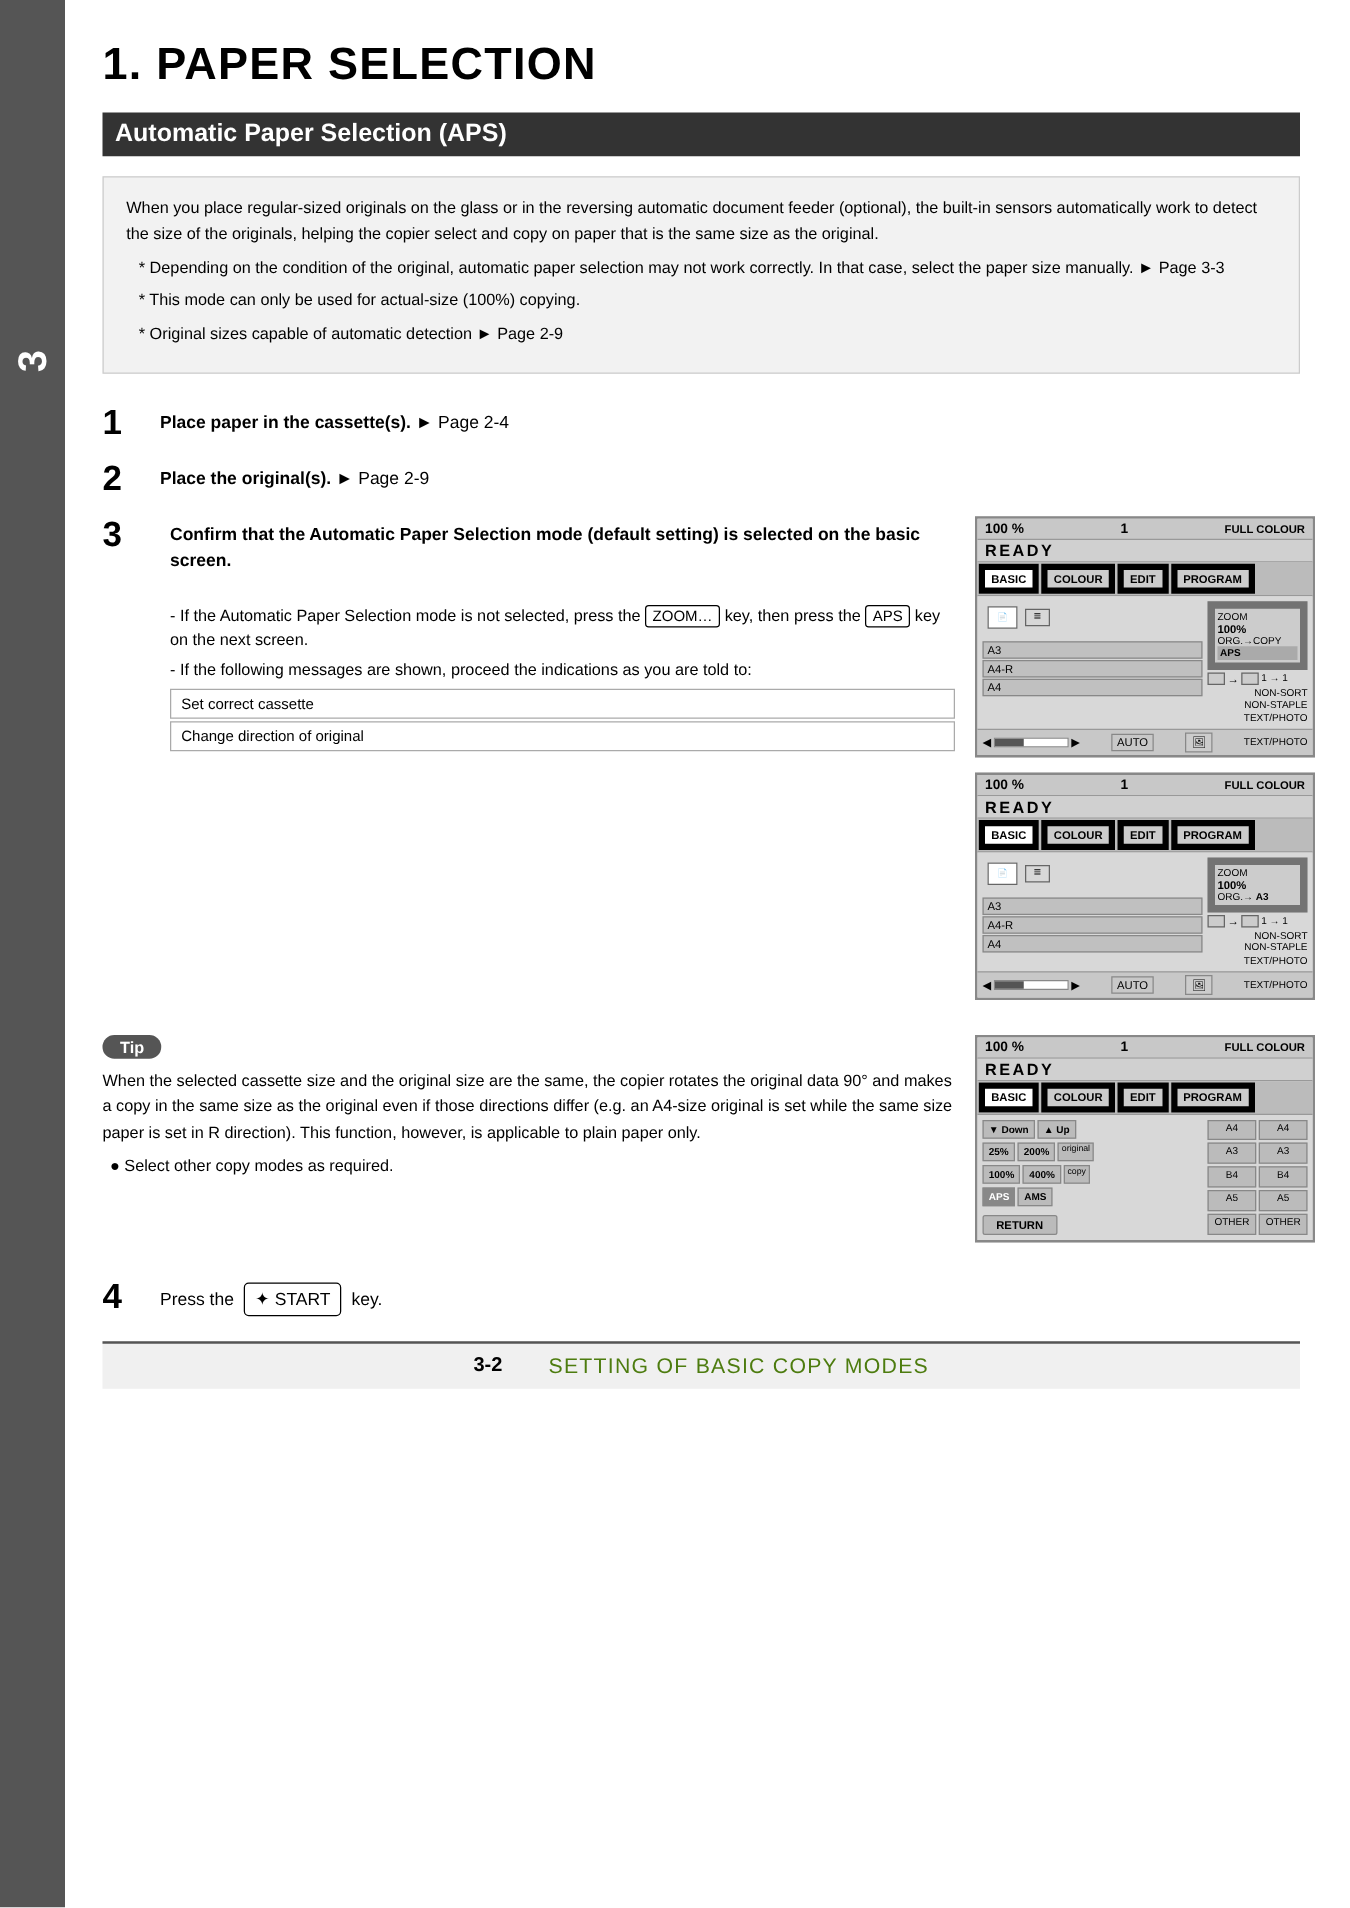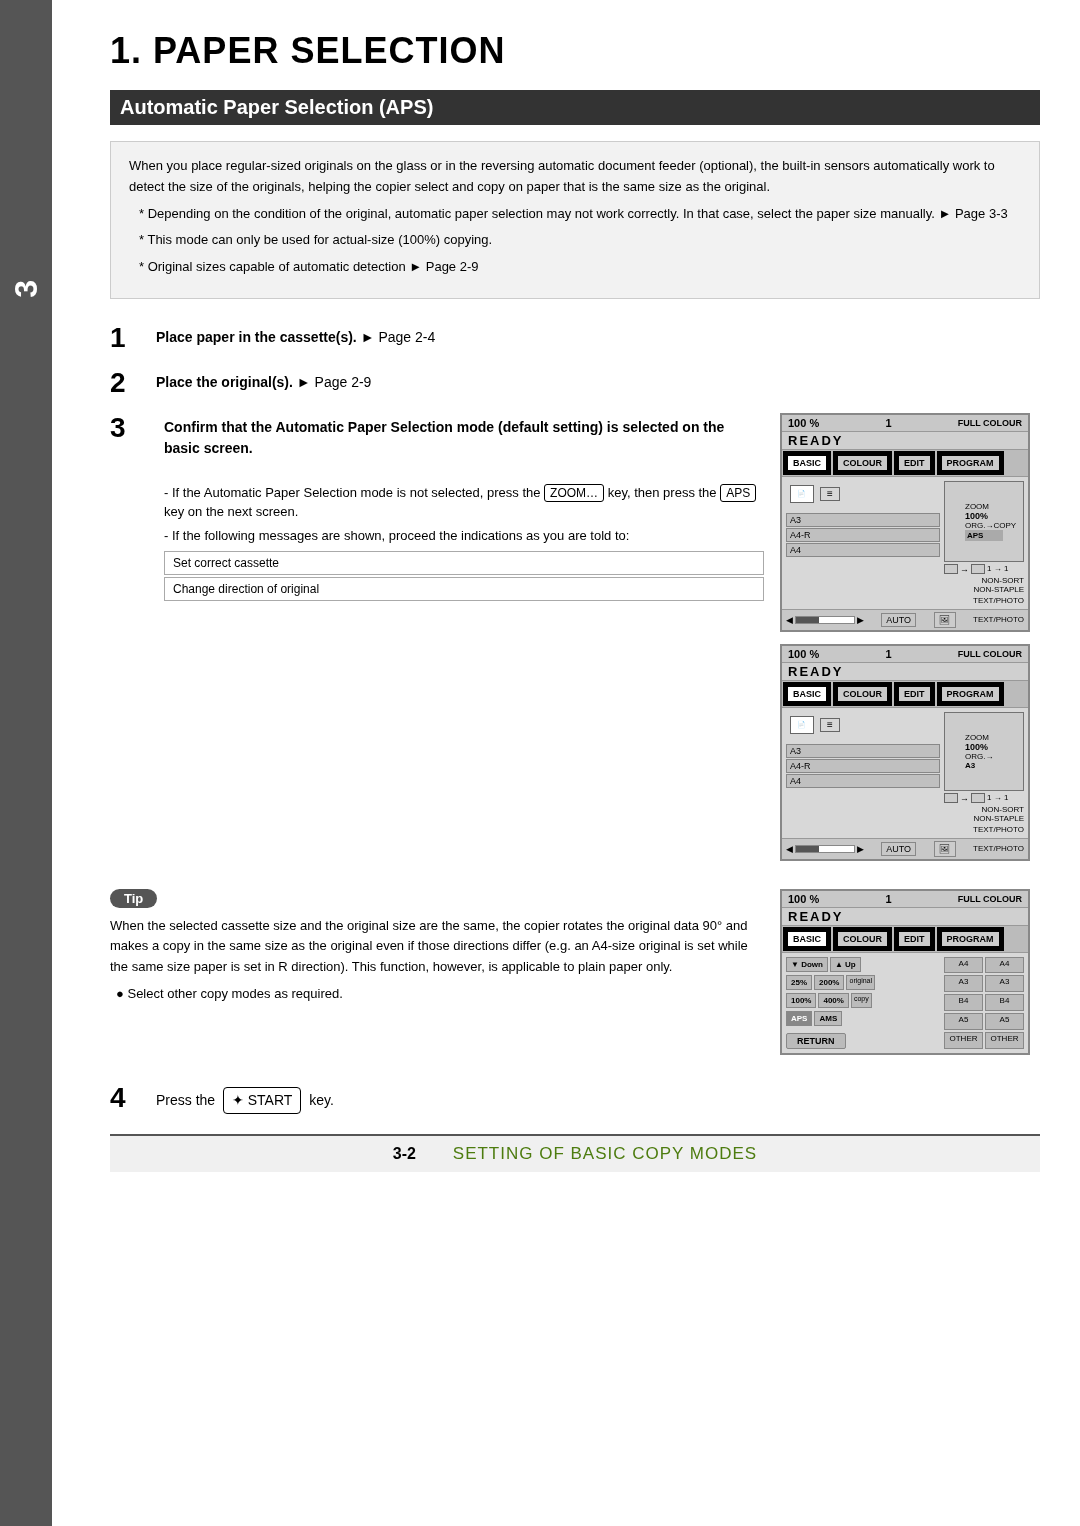--- a/index.html
+++ b/index.html
@@ -29,21 +29,20 @@
     .side-tab-number {
       color: #fff;
       font-size: 32px;
       font-weight: bold;
       writing-mode: vertical-rl;
       transform: rotate(180deg);
     }
     .main-content {
       flex: 1;
       padding: 30px 40px 20px 30px;
-      margin-left: 28px;
     }
     h1.page-title {
       font-size: 36px;
       font-weight: bold;
       margin-bottom: 18px;
       letter-spacing: 1px;
     }
     h2.section-title {
       font-size: 20px;
       font-weight: bold;
@@ -92,21 +91,21 @@
       flex: 1;
     }
     .step3-right {
       width: 260px;
       flex-shrink: 0;
     }
     
     .copier-screen {
       border: 2px solid #888;
       background: #e8e8e8;
-      width: 250px;
+      width: 272px;
       font-size: 10px;
       margin-bottom: 12px;
     }
     .cs-header {
       background: #c8c8c8;
       display: flex;
       justify-content: space-between;
       align-items: center;
       padding: 2px 6px;
       border-bottom: 1px solid #999;
@@ -168,22 +167,22 @@
     .cs-right-panel {
       width: 80px;
       display: flex;
       flex-direction: column;
       gap: 2px;
       font-size: 9px;
     }
     .cs-zoom-area {
       font-size: 9px;
       background: #ccc;
-      border: 1px solid #737373;
-      padding: 20px;
+      border: 6px solid #737373;
+      padding: 2px;
     }
     .cs-footer {
       display: flex;
       justify-content: space-between;
       align-items: center;
       padding: 2px 4px;
       background: #c8c8c8;
       border-top: 1px solid #999;
       font-size: 9px;
     }

